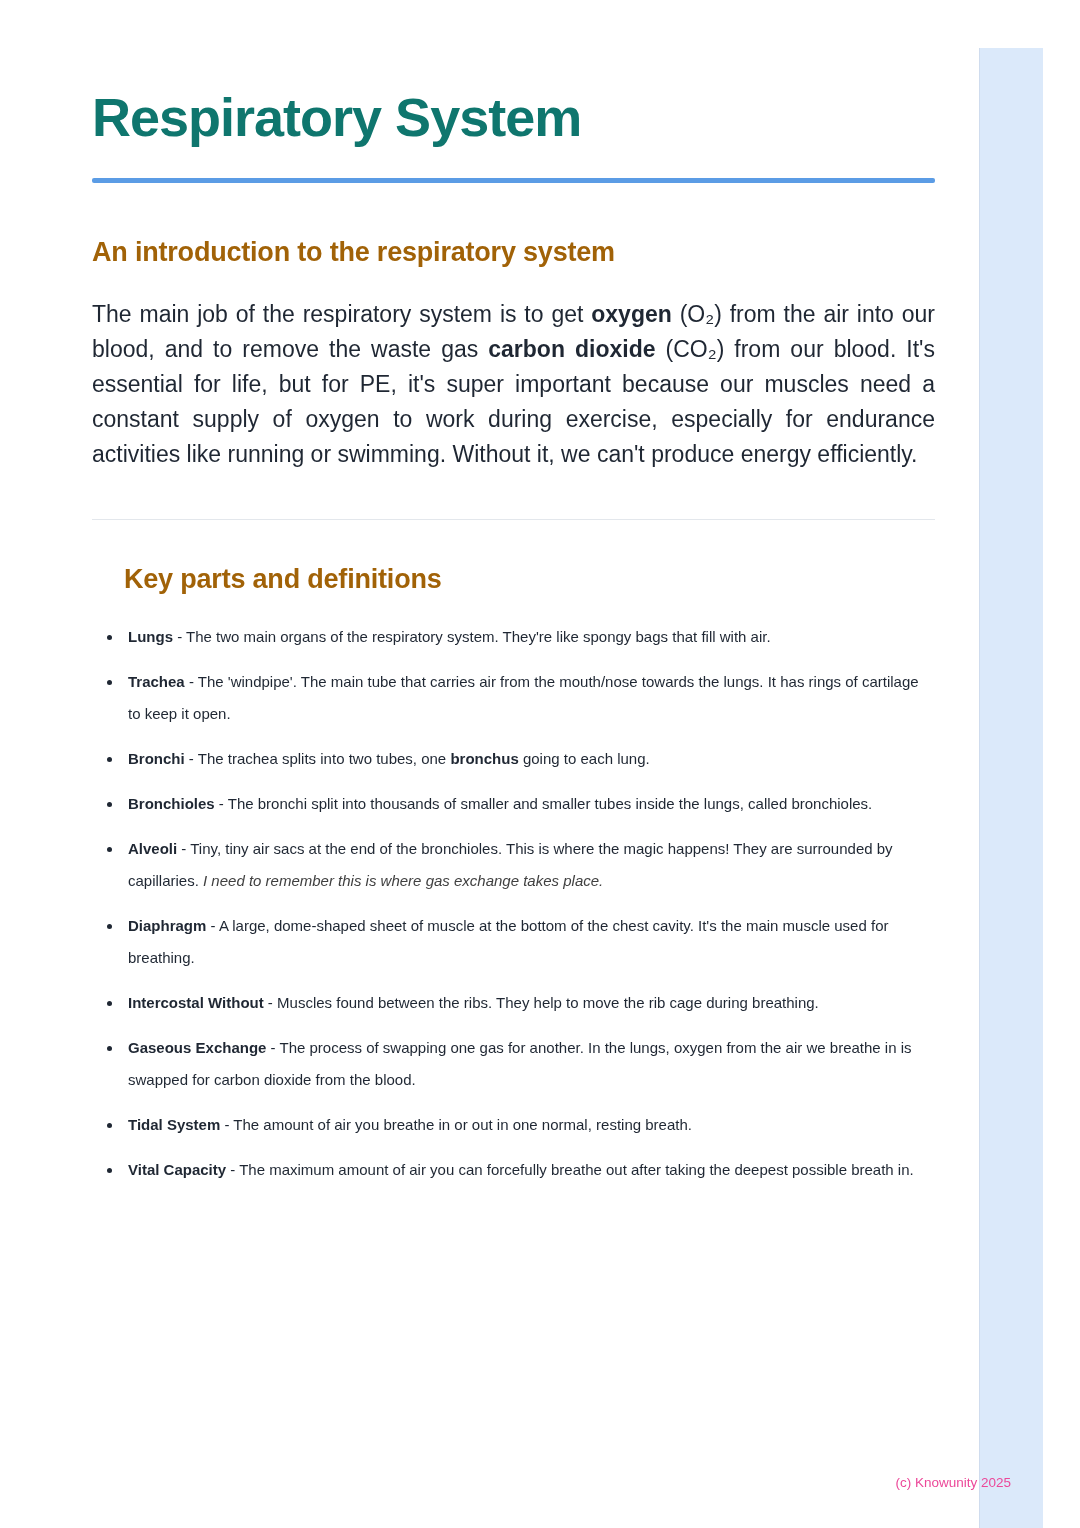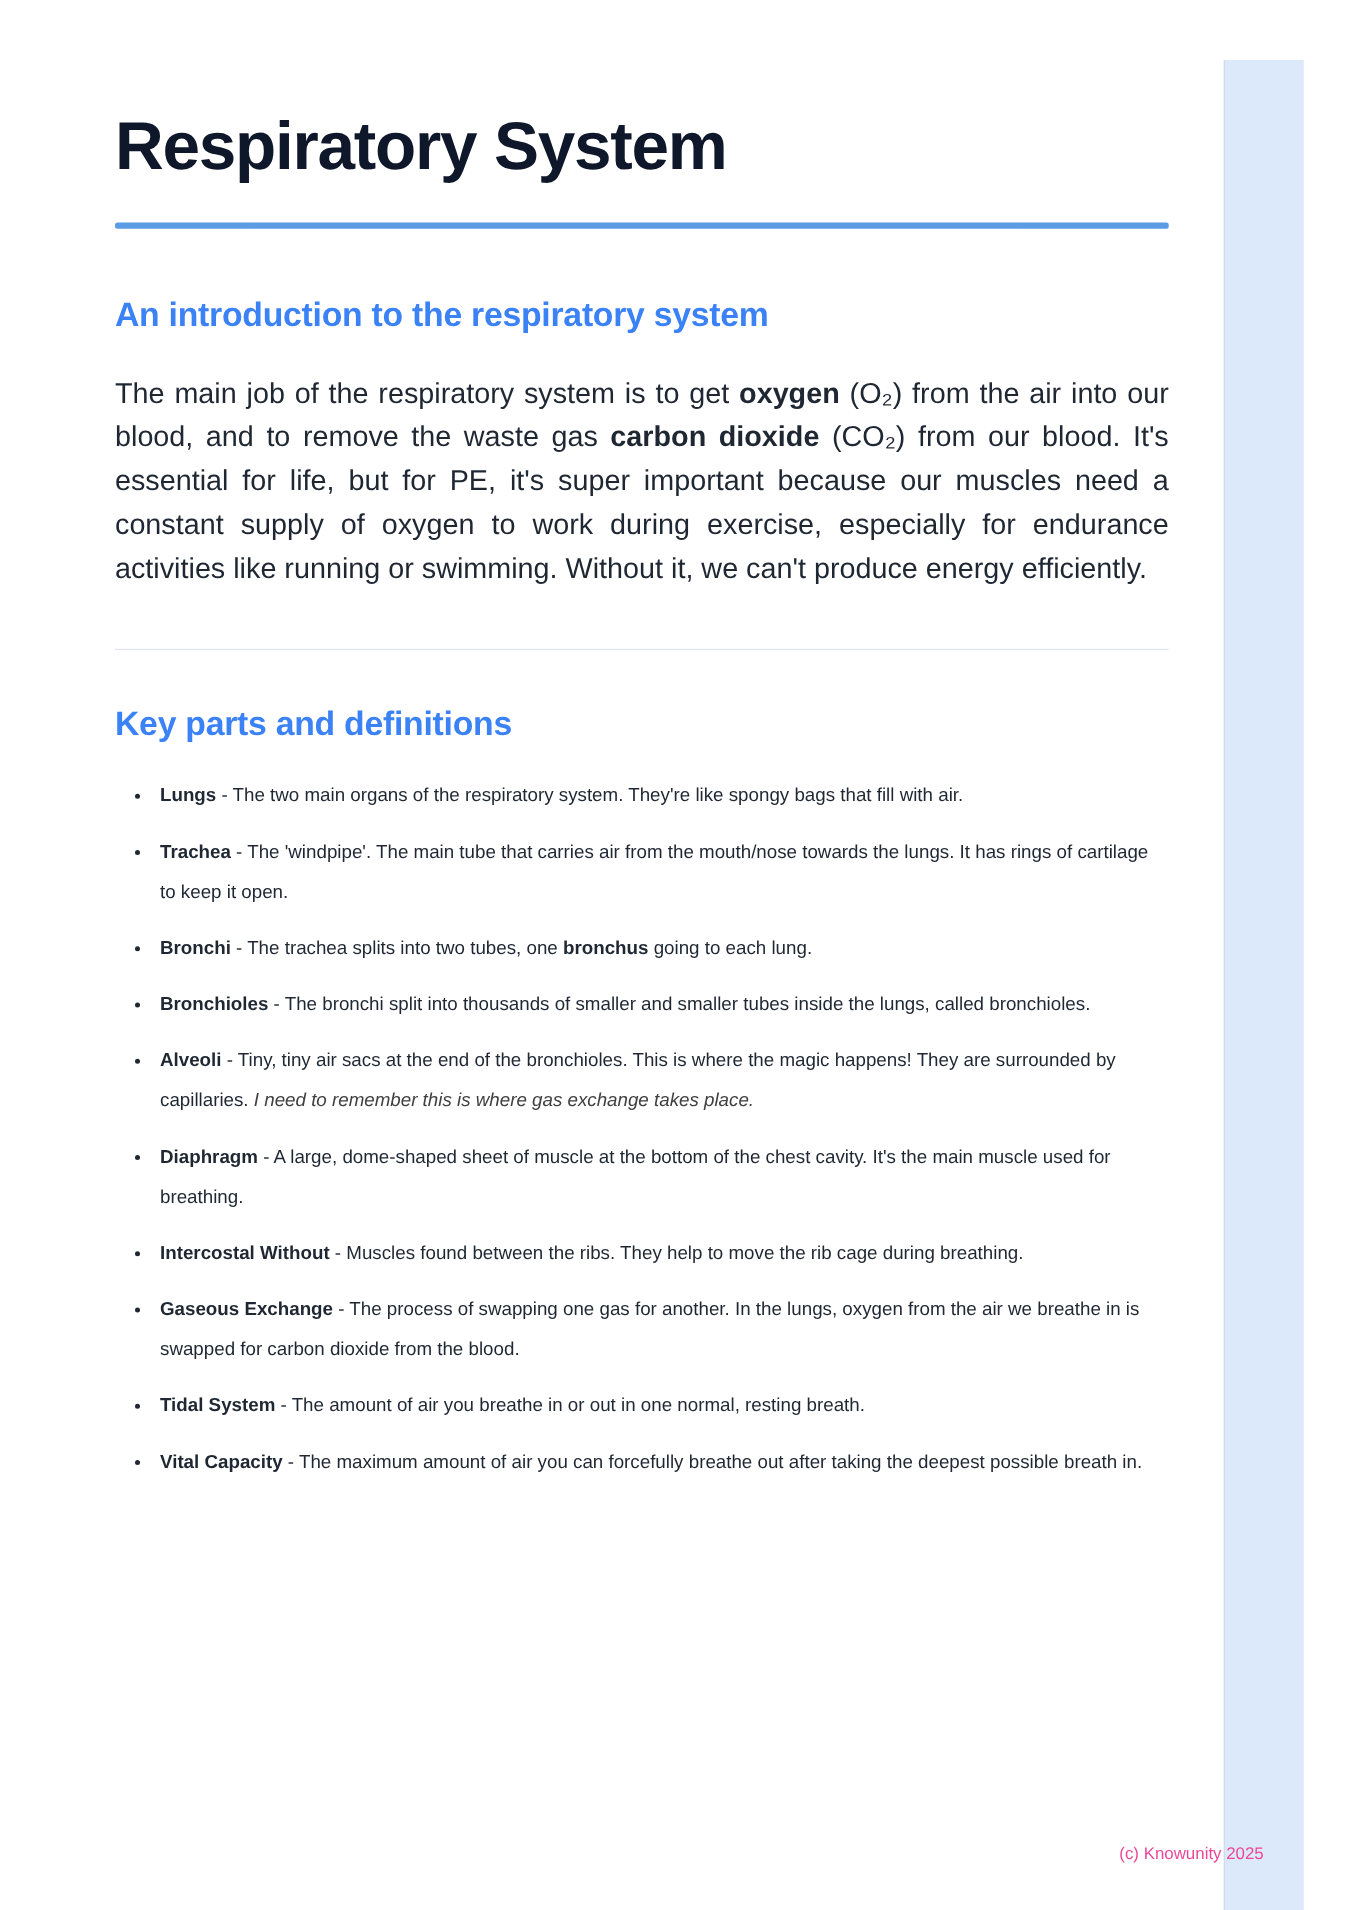--- a/index.html
+++ b/index.html
@@ -26,37 +26,37 @@
     position: absolute;
     left: 92px;
     top: 86px;
     width: 843px;
   }
   h1.page-title {
     margin: 0;
     font-size: 54px;
     font-weight: 800;
     letter-spacing: -1px;
-    color: #0f172a;
+    color: #0f766e;
   }
   .title-rule {
     height: 5px;
     background: #5b9ce5;
     margin-top: 30px;
     border-radius: 2px;
   }
   h2.section-heading {
     margin: 0;
     font-size: 27px;
     font-weight: 700;
     letter-spacing: -0.2px;
-    color: #3b82f6;
+    color: #a16207;
   }
   h2.intro-heading { margin-top: 54px; }
-  h2.defs-heading { margin-top: 44px; }
+  h2.defs-heading { margin-top: 44px; margin-left: 32px; }
   p.intro-paragraph {
     margin: 29px 0 0 0;
     font-size: 23px;
     line-height: 35px;
     text-align: justify;
   }
   .b { font-weight: 700; }
   hr.divider {
     border: none;
     border-top: 1px solid #e3e7ec;

